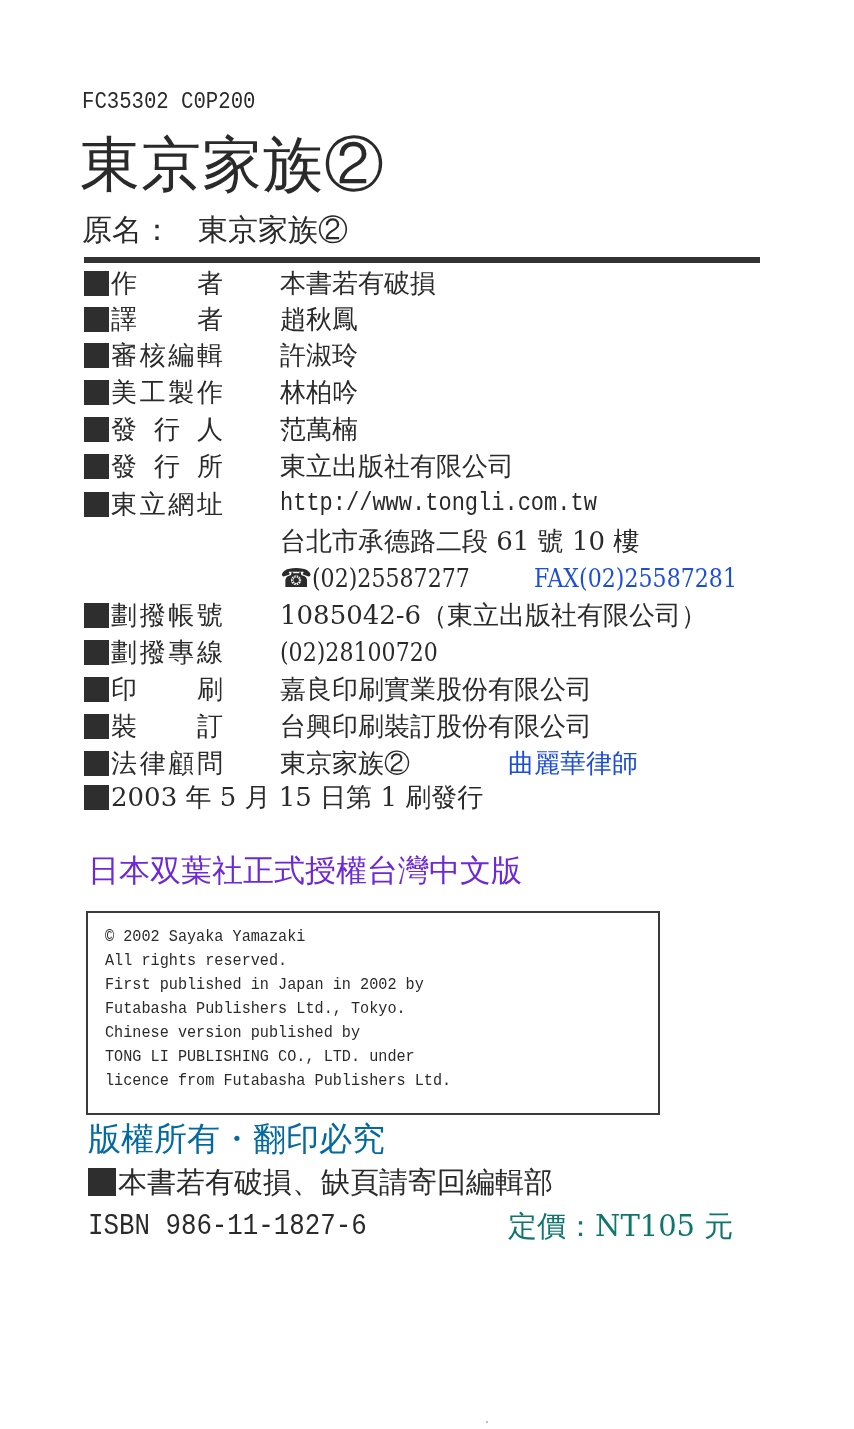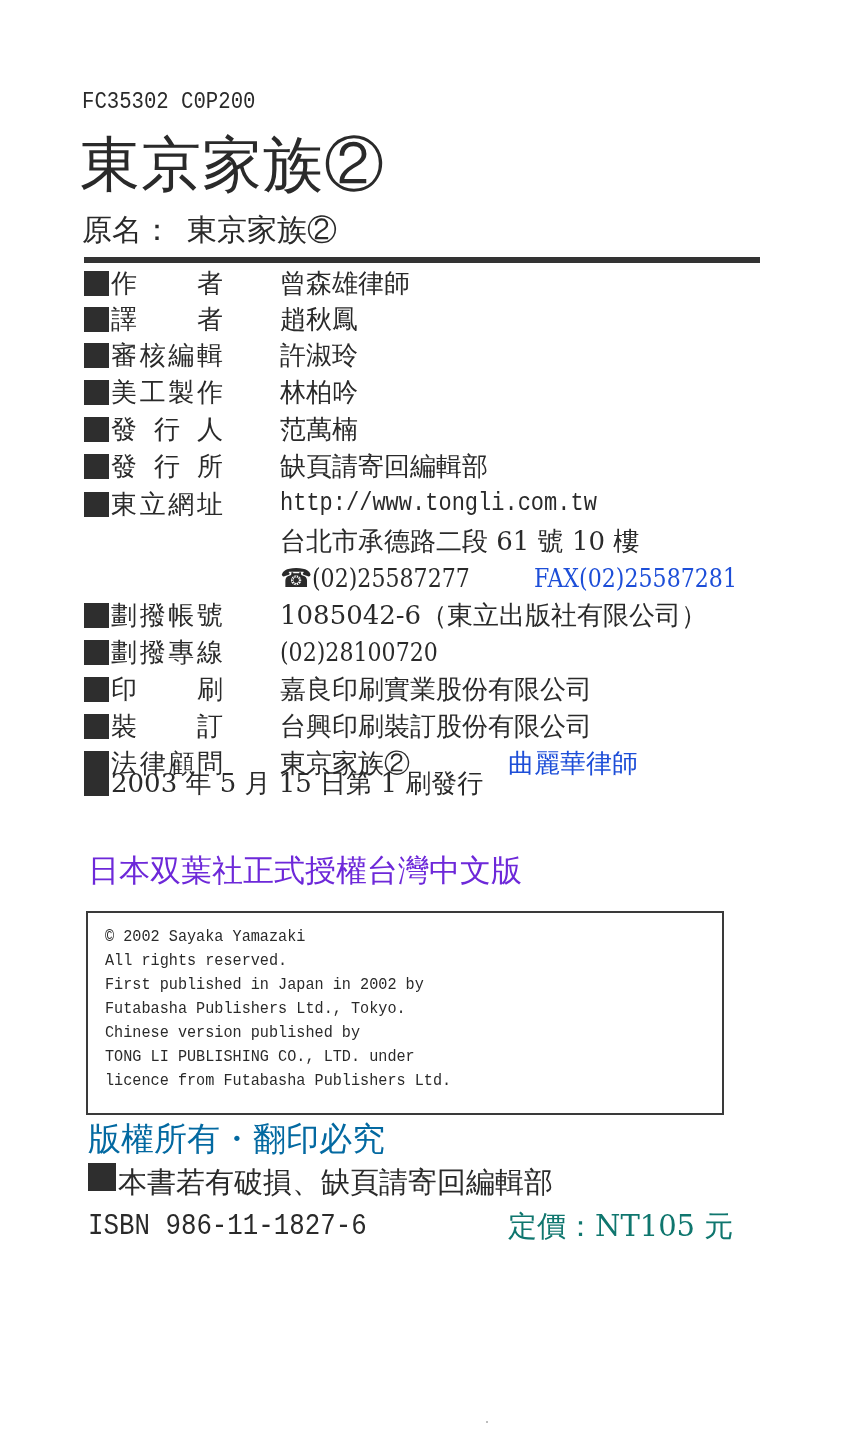--- a/index.html
+++ b/index.html
@@ -32,21 +32,21 @@
       line-height: 72px;
       color: #2a2a2a;
       letter-spacing: 1px;
     }
     .orig-title {
       left: 82px; top: 210px;
       font-size: 30px;
       line-height: 40px;
       color: #2a2a2a;
     }
-    .orig-title .orig-label { margin-right: 15px; }
+    .orig-title .orig-label { margin-right: 26px; }
 
     .rule {
       left: 84px; top: 257px;
       width: 676px; height: 6px;
       background: #333333;
     }
 
     .credits {
       left: 84px; top: 265px;
       width: 680px;
@@ -97,21 +97,21 @@
 
     .license-line {
       left: 88px; top: 849px;
       font-size: 31px;
       line-height: 42px;
       color: #6d28d9;
     }
 
     .copy-box {
       left: 86px; top: 911px;
-      width: 638px; height: 204px;
+      width: 574px; height: 204px;
       border: 2px solid #3a3a3a;
       box-sizing: border-box;
     }
     .copy-lines {
       position: absolute;
       left: 17px; top: 12px;
       font-family: "Liberation Mono", "DejaVu Sans Mono", monospace;
       font-size: 16.5px;
       line-height: 24px;
       color: #2a2a2a;
@@ -125,20 +125,21 @@
       left: 88px; top: 1120px;
       font-size: 33px;
       line-height: 38px;
       color: #0369a1;
     }
     .damage {
       left: 88px; top: 1163px;
       font-size: 29px;
       line-height: 38px;
       display: flex;
+      align-items: center;
       color: #2a2a2a;
     }
     .damage .sq { width: 28px; height: 28px; }
     .isbn {
       left: 88px; top: 1206px;
       font-family: "Liberation Mono", "DejaVu Sans Mono", monospace;
       font-size: 30px;
       line-height: 40px;
       color: #2a2a2a;
       transform: scaleX(0.86);
@@ -168,21 +169,21 @@
 <div class="abs rule"></div>
 
 <div class="abs credits">
 
   <div class="row" style="top:0px;">
     <span class="sq"></span>
     <span class="lbl">
       <span>作</span>
         <span>者</span>
     </span>
-    <span class="val">曾森雄律師</span>
+    <span class="val">本書若有破損</span>
   </div>
 
   <div class="row" style="top:36px;">
     <span class="sq"></span>
     <span class="lbl">
       <span>譯</span>
         <span>者</span>
     </span>
     <span class="val">趙秋鳳</span>
   </div>
@@ -219,21 +220,21 @@
     <span class="val">范萬楠</span>
   </div>
 
   <div class="row" style="top:183px;">
     <span class="sq"></span>
     <span class="lbl">
       <span>發</span>
         <span>行</span>
         <span>所</span>
     </span>
-    <span class="val">缺頁請寄回編輯部</span>
+    <span class="val">東立出版社有限公司</span>
   </div>
 
   <div class="row" style="top:221px;">
     <span class="sq"></span>
     <span class="lbl">
       <span>東</span>
         <span>立</span>
         <span>網</span>
         <span>址</span>
     </span>
@@ -296,21 +297,21 @@
     <span class="lbl">
       <span>法</span>
         <span>律</span>
         <span>顧</span>
         <span>問</span>
     </span>
     <span class="val">東京家族②</span>
     <span class="val2" style="left:424px;text-align:right;">曲麗華律師</span>
   </div>
 
-  <div class="row" style="top:500px;align-items:center;">
+  <div class="row" style="top:514px;align-items:center;">
     <span class="sq"></span>
     <span>2003 年 5 月 15 日第 1 刷發行</span>
   </div>
 </div>
 
 <div class="abs license-line">日本双葉社正式授權台灣中文版</div>
 
 <div class="abs copy-box">
   <div class="copy-lines">
     <div>© 2002 Sayaka Yamazaki</div>

